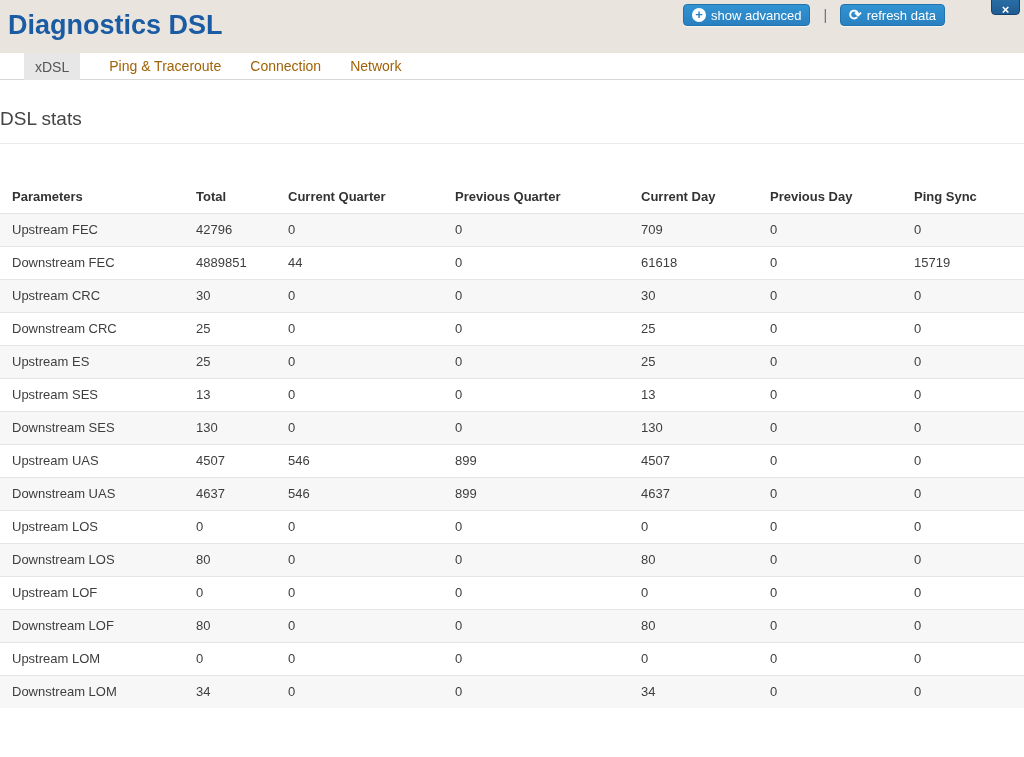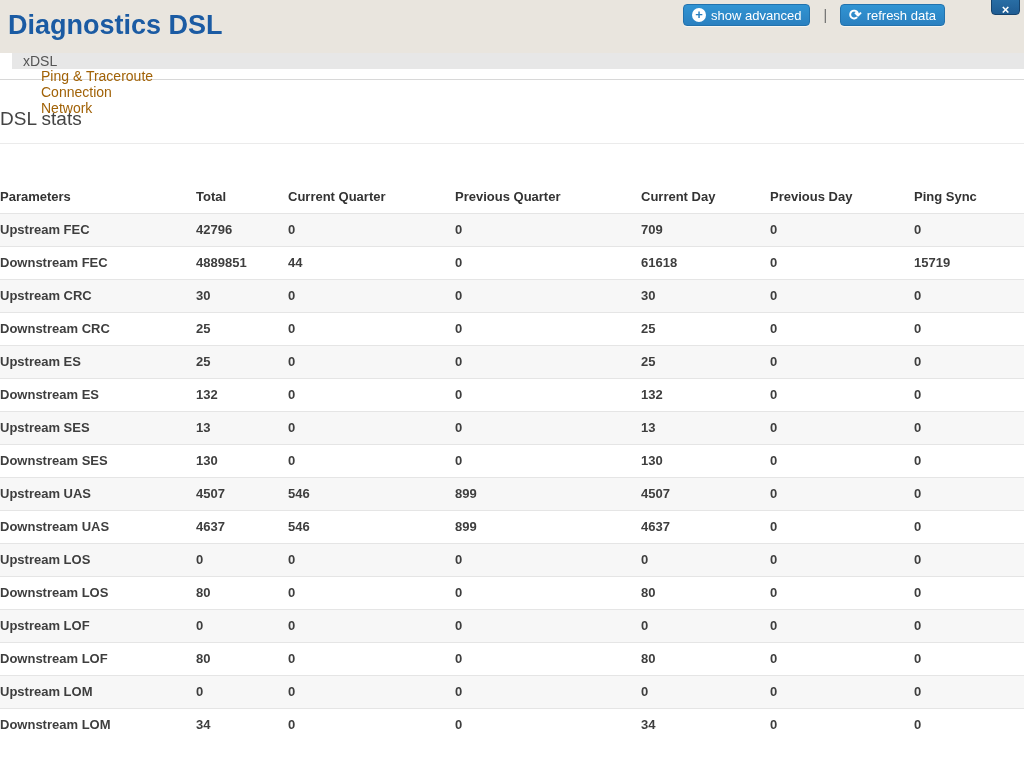--- a/index.html
+++ b/index.html
@@ -80,23 +80,22 @@
     line-height: 36px;
     cursor: pointer;
   }
   
   .tab-bar {
     height: 27px;
     background: #ffffff;
     border-bottom: 1px solid #d8d8d8;
     display: flex;
     align-items: stretch;
-    padding-left: 12px;
+    padding-left: 24px;
     font-size: 14px;
-    flex-direction: column;
   }
   .tab {
     display: flex;
     align-items: center;
     text-decoration: none;
     cursor: pointer;
   }
   .tab.active {
     background: #e7e7e7;
     color: #555555;
@@ -134,22 +133,22 @@
     color: #333333;
     height: 33px;
     vertical-align: middle;
   }
   table.stats td {
     color: #3e3e3e;
     height: 33px;
     vertical-align: middle;
   }
   table.stats th:first-child,
-  table.stats td:first-child { }
-  table.stats tbody tr { border-top: 1px solid #e5e5e5; font-weight: bold; }
+  table.stats td:first-child { padding-left: 12px; }
+  table.stats tbody tr { border-top: 1px solid #e5e5e5; }
   table.stats tbody tr:nth-child(odd) { background: #f7f7f7; }
 </style>
 </head>
 <body>
 
 <div class="page-header">
   <div class="page-title">Diagnostics DSL</div>
 
   <div class="header-actions">
     <button class="btn">
@@ -240,29 +239,20 @@
         <tr>
           <td>Upstream ES</td>
           <td>25</td>
           <td>0</td>
           <td>0</td>
           <td>25</td>
           <td>0</td>
           <td>0</td>
         </tr>
         <tr>
-          <td>Downstream ES</td>
-          <td>132</td>
-          <td>0</td>
-          <td>0</td>
-          <td>132</td>
-          <td>0</td>
-          <td>0</td>
-        </tr>
-        <tr>
           <td>Upstream SES</td>
           <td>13</td>
           <td>0</td>
           <td>0</td>
           <td>13</td>
           <td>0</td>
           <td>0</td>
         </tr>
         <tr>
           <td>Downstream SES</td>

